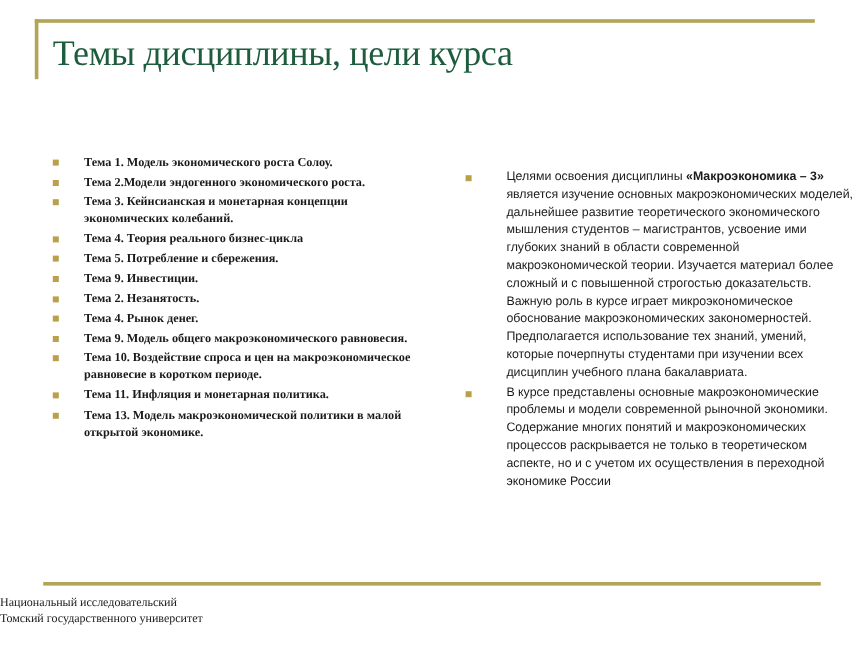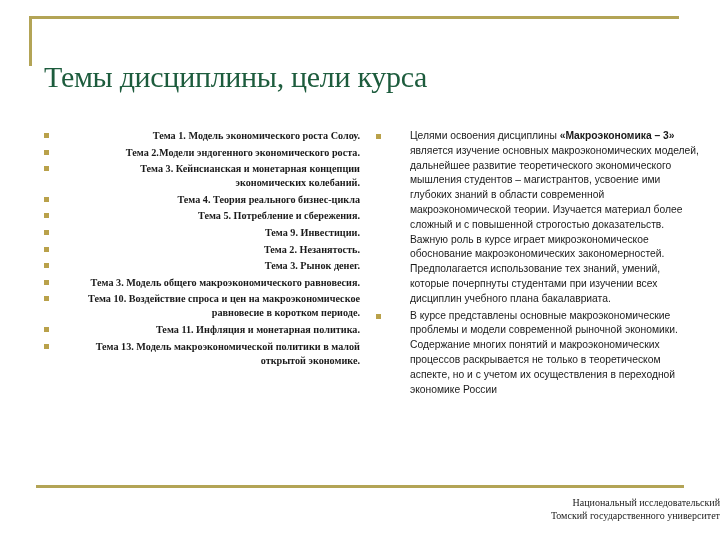--- a/index.html
+++ b/index.html
@@ -32,31 +32,29 @@
     }
     .slide-title {
       position: absolute;
       left: 44px;
       top: 28px;
       font-family: "Liberation Serif", serif;
       font-size: 30px;
       color: #1d5c3d;
       white-space: nowrap;
       letter-spacing: -0.3px;
-      margin-top: 32px;
     }
     .left-col {
       position: absolute;
       left: 40px;
       top: 129px;
       width: 320px;
       margin: 0;
       padding: 0;
       list-style: none;
-      text-align: right;
     }
     .left-col li {
       position: relative;
       padding-left: 30px;
       font-family: "Liberation Serif", serif;
       font-weight: bold;
       font-size: 10.2px;
       line-height: 14px;
       color: #1a1a1a;
       margin-bottom: 2.6px;
@@ -69,21 +67,21 @@
     }
     .left-col li .bullet {
       left: 4px;
       top: 4px;
     }
     .right-col {
       position: absolute;
       left: 372px;
       top: 129px;
       width: 330px;
-      margin: 0;
+      margin: 12px;
       padding: 0;
       list-style: none;
     }
     .right-col li {
       position: relative;
       padding-left: 38px;
       font-family: "Liberation Sans", sans-serif;
       font-size: 10.3px;
       line-height: 14.8px;
       color: #1a1a1a;
@@ -102,21 +100,21 @@
       top: 485px;
       width: 648px;
       height: 3px;
       background: #b3a456;
     }
     .footer {
       position: absolute;
       left: 0;
       width: 720px;
       top: 496px;
-      text-align: right;
+      text-align: left;
       font-family: "Liberation Serif", serif;
       font-size: 10px;
       line-height: 13px;
       color: #1a1a1a;
     }
   </style>
 </head>
 <body>
 
 <div class="top-rule"></div>
@@ -125,22 +123,22 @@
 <div class="slide-title">Темы дисциплины, цели курса</div>
 
 <ul class="left-col">
   <li><span class="bullet"></span><span>Тема 1. Модель экономического роста Солоу.</span></li>
   <li><span class="bullet"></span><span>Тема 2.Модели эндогенного экономического роста.</span></li>
   <li><span class="bullet"></span><span>Тема 3. Кейнсианская и монетарная концепции экономических колебаний.</span></li>
   <li><span class="bullet"></span><span>Тема 4. Теория реального бизнес-цикла</span></li>
   <li><span class="bullet"></span><span>Тема 5. Потребление и сбережения.</span></li>
   <li><span class="bullet"></span><span>Тема 9. Инвестиции.</span></li>
   <li><span class="bullet"></span><span>Тема 2. Незанятость.</span></li>
-  <li><span class="bullet"></span><span>Тема 3. Рынок денег.</span></li>
-  <li><span class="bullet"></span><span>Тема 3. Модель общего макроэкономического равновесия.</span></li>
+  <li><span class="bullet"></span><span>Тема 4. Рынок денег.</span></li>
+  <li><span class="bullet"></span><span>Тема 9. Модель общего макроэкономического равновесия.</span></li>
   <li><span class="bullet"></span><span>Тема 10. Воздействие спроса и цен на макроэкономическое равновесие в коротком периоде.</span></li>
   <li><span class="bullet"></span><span>Тема 11. Инфляция и монетарная политика.</span></li>
   <li><span class="bullet"></span><span>Тема 13. Модель макроэкономической политики в малой открытой экономике.</span></li>
 </ul>
 
 <ul class="right-col">
   <li><span class="bullet"></span><span>Целями освоения дисциплины </span><b>«Макроэкономика – 3»</b><span> является изучение основных макроэкономических моделей, дальнейшее развитие теоретического экономического мышления студентов – магистрантов, усвоение ими глубоких знаний в области современной макроэкономической теории. Изучается материал более сложный и с повышенной строгостью доказательств. Важную роль в курсе играет микроэкономическое обоснование макроэкономических закономерностей. Предполагается использование тех знаний, умений, которые почерпнуты студентами при изучении всех дисциплин учебного плана бакалавриата.</span></li>
   <li><span class="bullet"></span><span>В курсе представлены основные макроэкономические проблемы и модели современной рыночной экономики. Содержание многих понятий и макроэкономических процессов раскрывается не только в теоретическом аспекте, но и с учетом их осуществления в переходной экономике России</span></li>
 </ul>
 

